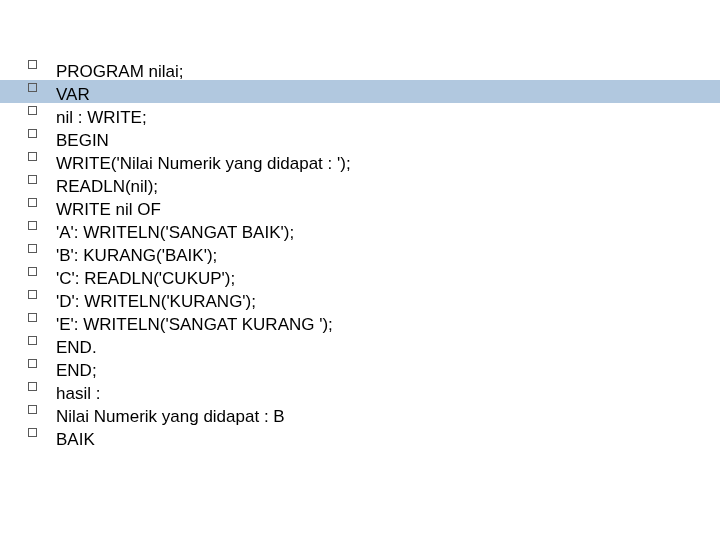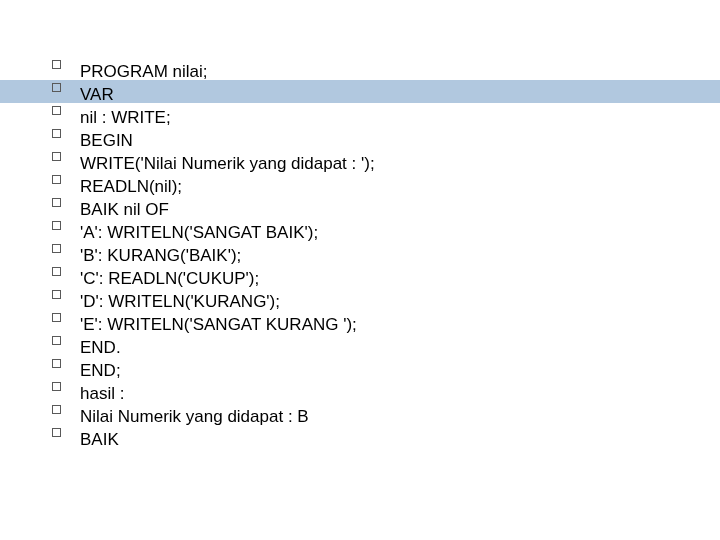--- a/index.html
+++ b/index.html
@@ -8,21 +8,21 @@
     height: 540px;
     background: #ffffff;
     font-family: Arial, Helvetica, sans-serif;
     font-size: 17px;
     color: #000000;
     overflow: hidden;
   }
   .slide {
     width: 100%;
     height: 100%;
-    padding: 60px 0 0 48px;
+    padding: 60px 0 0 24px;
     position: relative;
   }
   .highlight-bar {
     position: absolute;
     left: 0;
     top: 80px;
     width: 100%;
     height: 23px;
     background: #b1c8df;
     z-index: 0;
@@ -94,21 +94,21 @@
     <div class="row">
       <span class="bullet">
           <span class="bullet-box"></span>
         </span>
       <span class="text">READLN(nil);</span>
     </div>
     <div class="row">
       <span class="bullet">
           <span class="bullet-box"></span>
         </span>
-      <span class="text">BAIK nil OF</span>
+      <span class="text">WRITE nil OF</span>
     </div>
     <div class="row">
       <span class="bullet">
           <span class="bullet-box"></span>
         </span>
       <span class="text">'A': WRITELN('SANGAT BAIK');</span>
     </div>
     <div class="row">
       <span class="bullet">
           <span class="bullet-box"></span>

